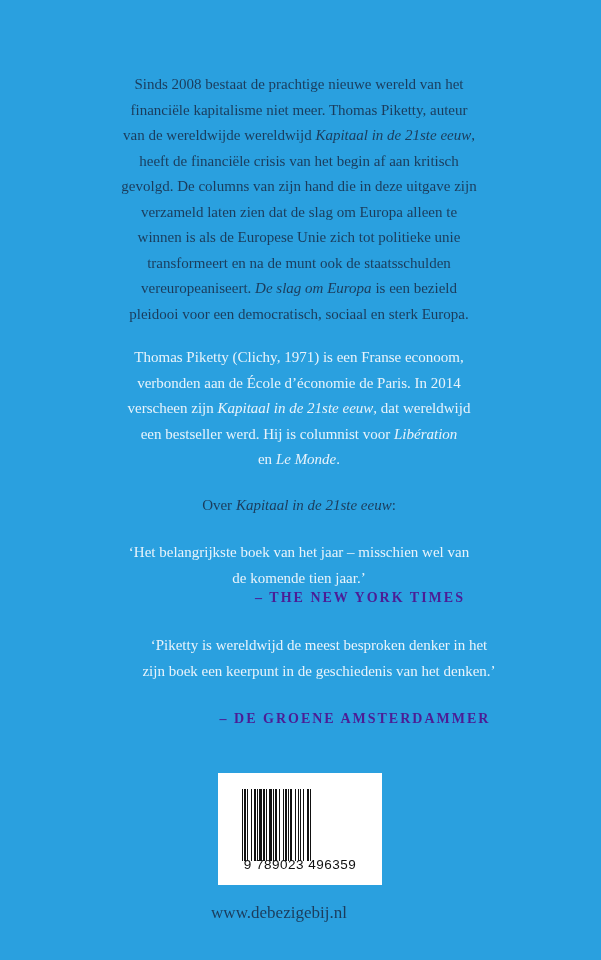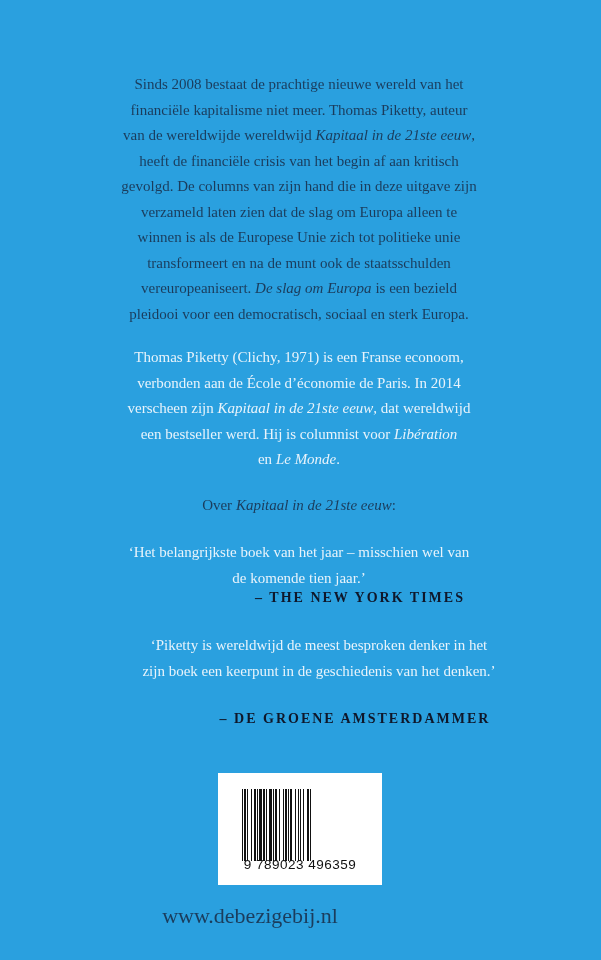--- a/index.html
+++ b/index.html
@@ -15,39 +15,39 @@
     text-align: center;
     font-size: 15px;
     line-height: 25.5px;
   }
   .dark { color: #1b3c5c; }
   .light { color: #e8f3fb; }
   .line { display: block; white-space: nowrap; }
   i { font-style: italic; }
   .attr {
     font-size: 14px; letter-spacing: 2px; font-weight: bold;
-    color: #0f172a; text-transform: uppercase;
+    color: #4c1d95; text-transform: uppercase;
   }
   .barcode-box {
     position: absolute; left: 218px; width: 164px; top: 773px; height: 112px;
     background: #fff;
   }
   .bars {
     position: absolute; left: 24px; top: 16px; width: 118px; height: 72px;
     display: flex; align-items: stretch;
   }
   .bars span { display: block; background: #111; height: 100%; }
   .isbn {
     position: absolute; left: 0; right: 0; top: 84px;
     text-align: center; font-family: "Liberation Sans", sans-serif;
     font-size: 13.5px; color: #111; letter-spacing: 0.5px;
   }
   .website {
     position: absolute; left: 0; width: 500px; top: 903px;
-    text-align: center; font-size: 22px; color: #1b3c5c;
+    text-align: center; font-size: 17px; color: #1b3c5c; padding-left: 29px;
   }
 </style>
 </head>
 <body>
 
 <div class="block dark" style="top:72px;">
   <span class="line">Sinds 2008 bestaat de prachtige nieuwe wereld van het</span>
   <span class="line">financiële kapitalisme niet meer. Thomas Piketty, auteur</span>
   <span class="line"><span>van de wereldwijde wereldwijd </span><i>Kapitaal in de 21ste eeuw</i><span>,</span></span>
   <span class="line">heeft de financiële crisis van het begin af aan kritisch</span>

